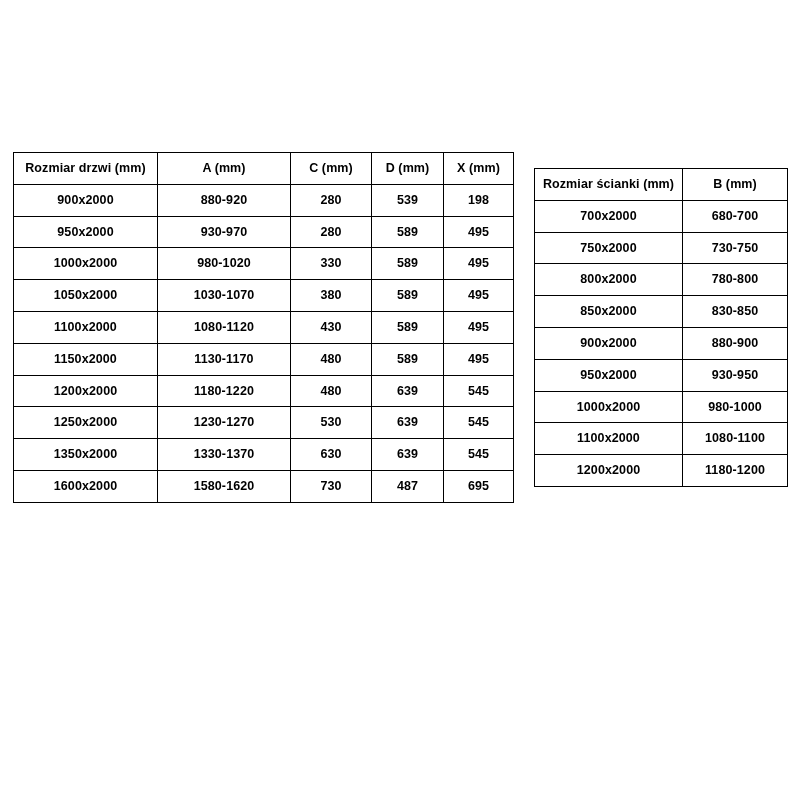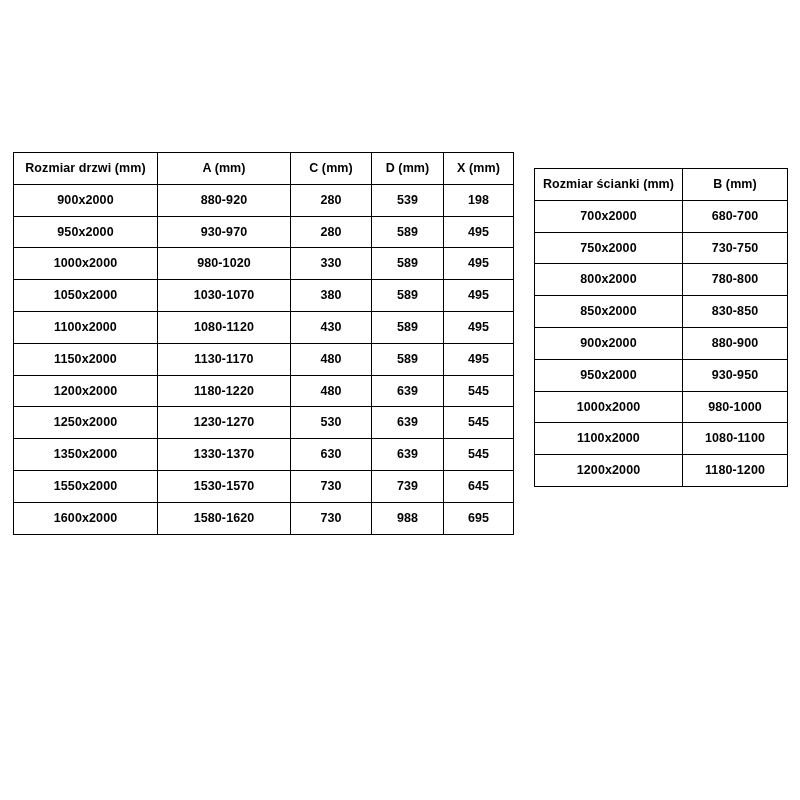--- a/index.html
+++ b/index.html
@@ -139,31 +139,24 @@
         <td>545</td>
       </tr>
       <tr>
         <td>1350x2000</td>
         <td>1330-1370</td>
         <td>630</td>
         <td>639</td>
         <td>545</td>
       </tr>
       <tr>
-        <td>1550x2000</td>
-        <td>1530-1570</td>
-        <td>730</td>
-        <td>739</td>
-        <td>645</td>
-      </tr>
-      <tr>
         <td>1600x2000</td>
         <td>1580-1620</td>
         <td>730</td>
-        <td>988</td>
+        <td>487</td>
         <td>695</td>
       </tr>
     </tbody>
   </table>
 
   <table class="spec" id="wall-table">
     <colgroup>
       <col class="w0">
         <col class="w1">
     </colgroup>

